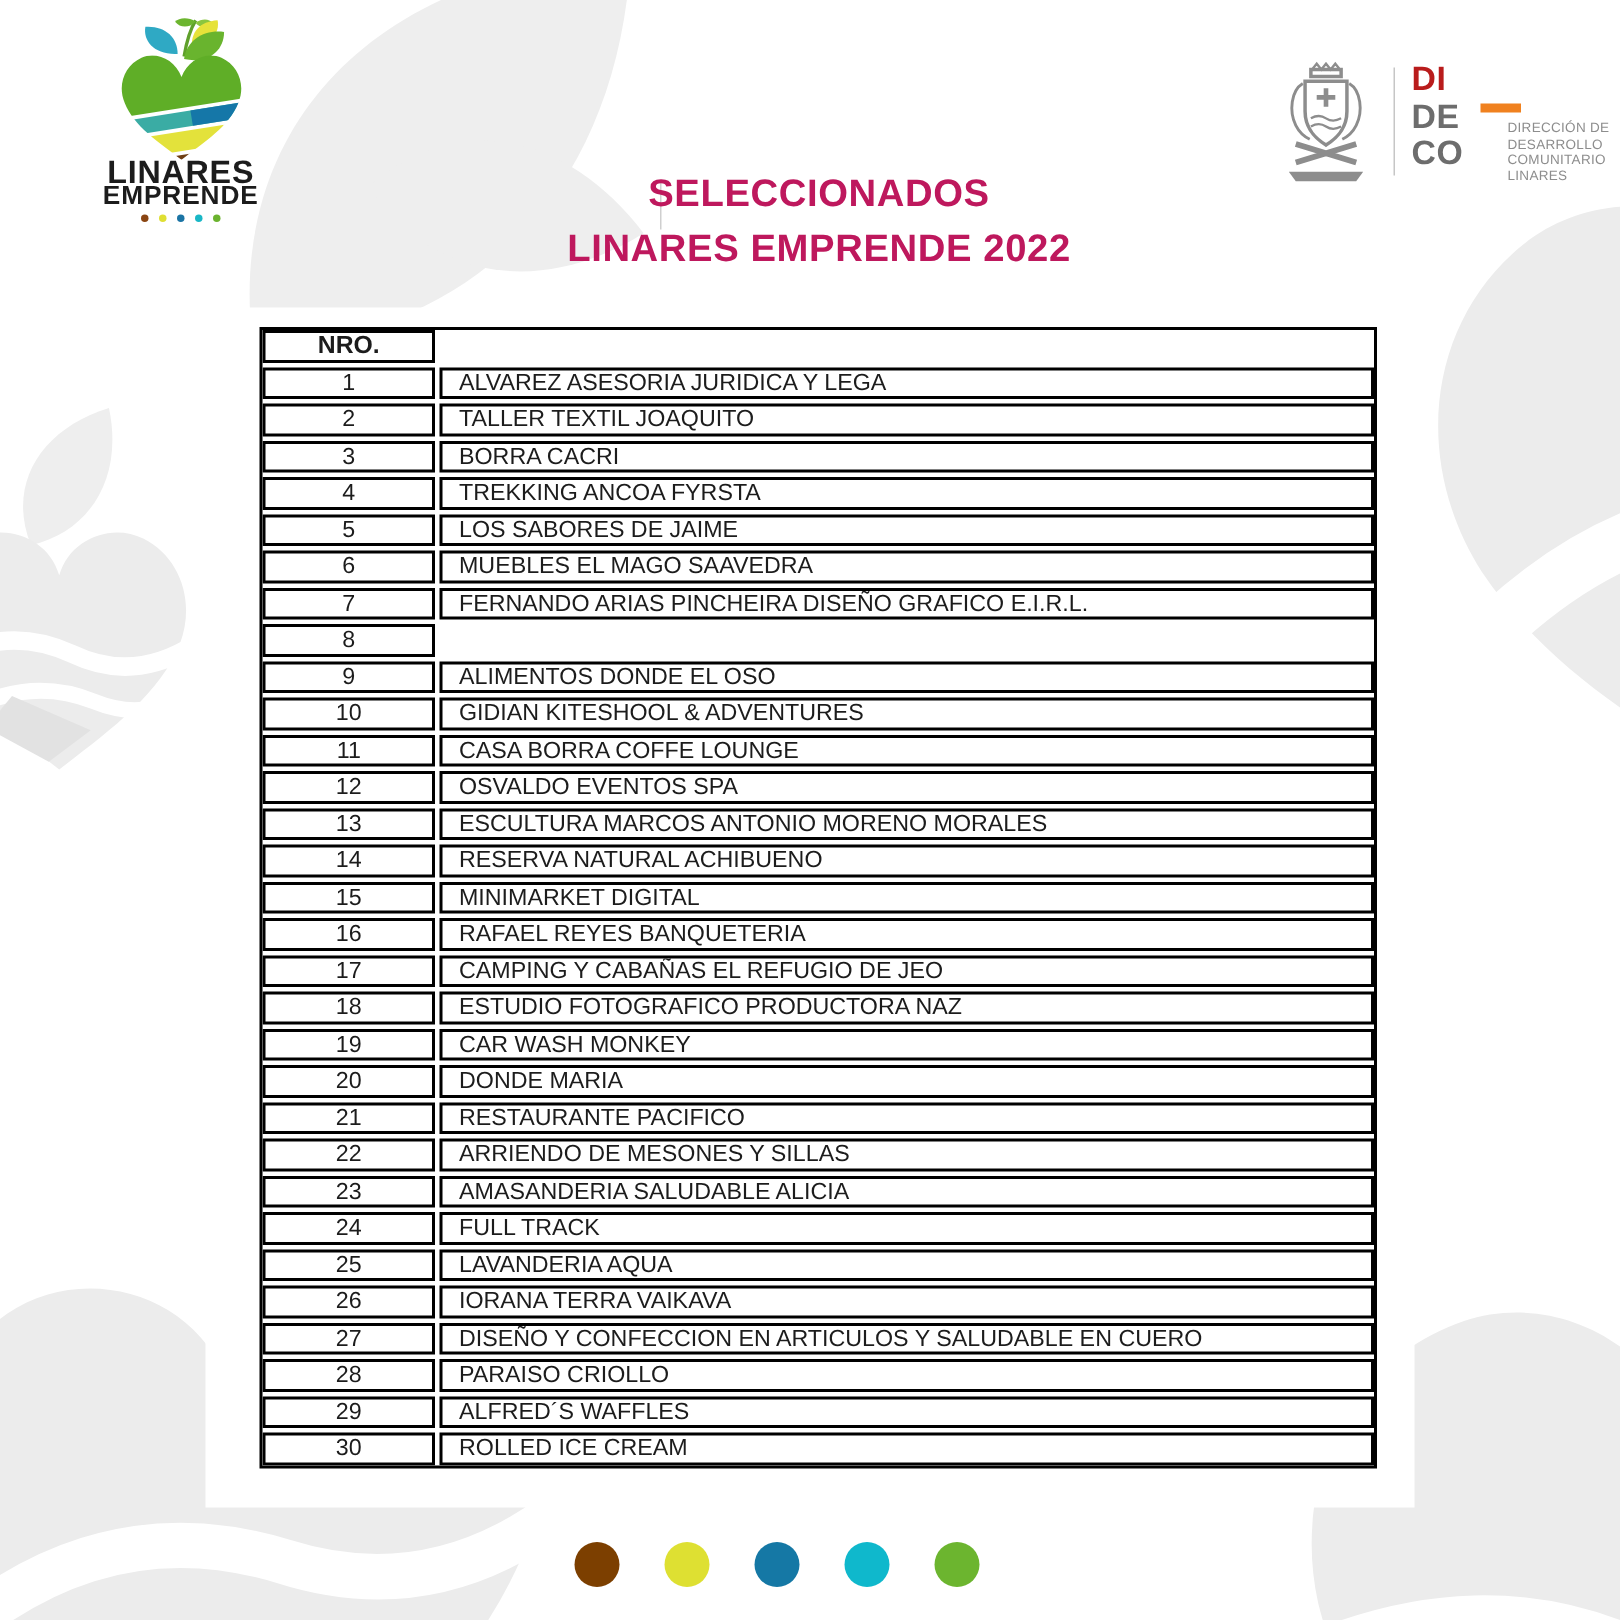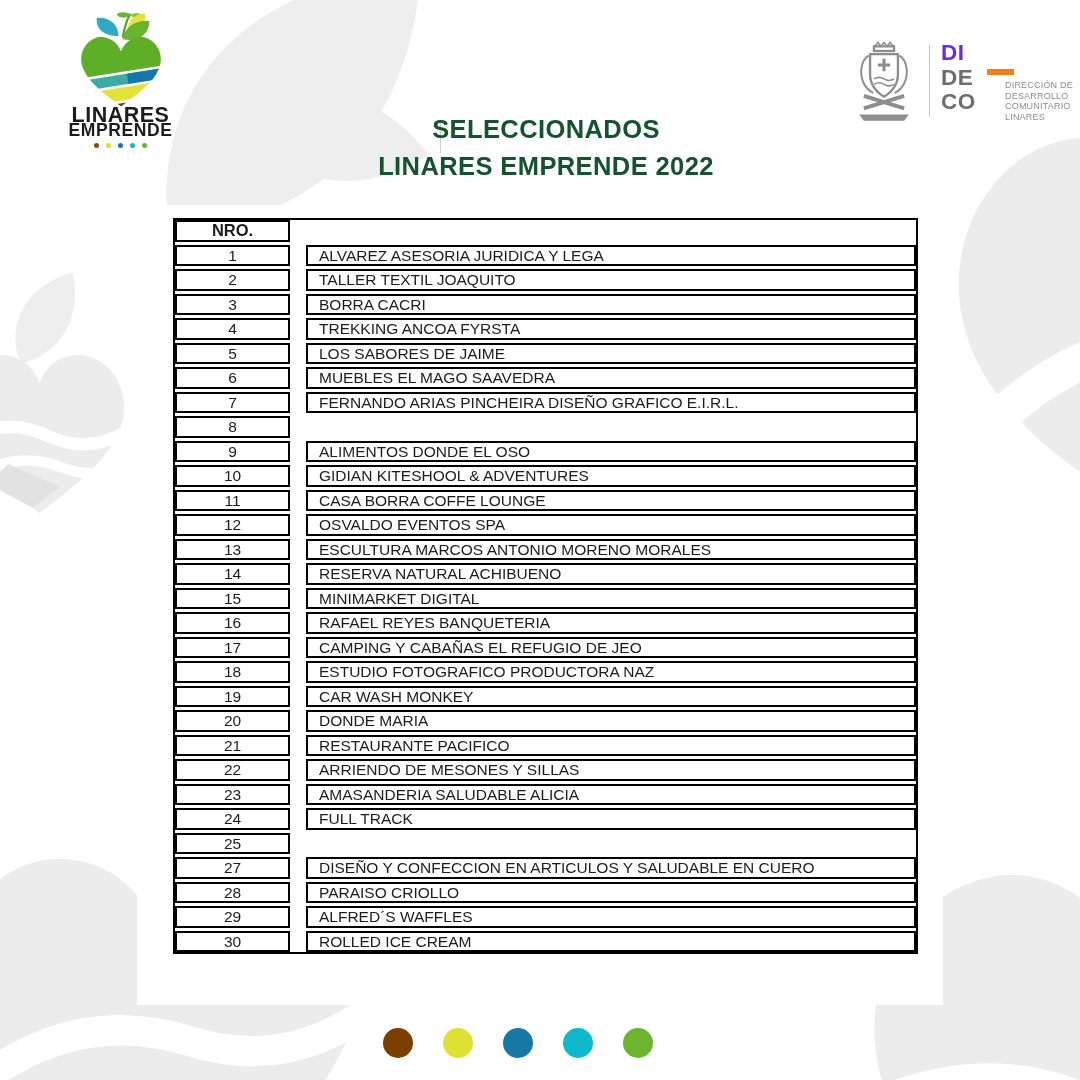--- a/index.html
+++ b/index.html
@@ -19,33 +19,33 @@
   .brand-mark{display:block;margin:0 auto;}
   .brand-line1{font-size:21.5px;font-weight:bold;letter-spacing:.5px;line-height:15px;margin-top:-2px;}
   .brand-line2{font-size:17.5px;font-weight:bold;letter-spacing:.6px;line-height:15px;}
   .brand-dots{display:flex;justify-content:center;gap:7px;margin-top:5px;}
   .brand-dots span{width:5px;height:5px;border-radius:50%;display:block;}
 
   
   .crest{position:absolute;left:853px;top:40px;}
   .dideco-divider{position:absolute;left:929px;top:45px;width:1px;height:72px;background:#c6c6c6;}
   .dideco-letters{position:absolute;left:941px;top:41px;font-weight:bold;font-size:22.5px;line-height:24.5px;color:#6d6d6d;letter-spacing:.5px;}
-  .dideco-letters .di{color:#6d28d9;}
+  .dideco-letters .di{color:#b91c1c;}
   .dideco-dash{position:absolute;left:987px;top:69px;width:27px;height:6px;background:#f0811f;}
   .dideco-dept{position:absolute;left:987px;top:80px;font-size:9px;line-height:10.6px;color:#8d8d8d;letter-spacing:.2px;margin-left:18px;}
 
   
   .title{position:absolute;left:190px;top:111px;width:712px;text-align:center;
-         font-weight:bold;font-size:25.5px;line-height:37px;letter-spacing:.4px;color:#14532d;}
+         font-weight:bold;font-size:25.5px;line-height:37px;letter-spacing:.4px;color:#be185d;}
   .cursor-line{position:absolute;left:440px;top:122px;width:1px;height:31px;background:#cfcfcf;}
 
   
   .sel-table{position:absolute;left:173px;top:218px;width:741px;background:#fff;
              border:2.5px solid #000;display:flex;flex-direction:column;gap:3px;}
-  .trow{display:flex;gap:16px;}
+  .trow{display:flex;gap:3px;}
   .cell{border:2px solid #000;background:#fff;height:17.5px;line-height:17.5px;font-size:15.5px;
         white-space:nowrap;overflow:hidden;}
   .c1{width:111px;text-align:center;flex:none;}
   .c2{flex:1;padding-left:11px;}
   .thead .cell{font-weight:bold;font-size:16.5px;text-align:center;padding-left:0;}
 
   
   .footer-dots{position:absolute;left:383px;top:1028px;display:flex;gap:30px;}
   .footer-dots span{width:30px;height:30px;border-radius:50%;display:block;}
 </style>
@@ -242,20 +242,25 @@
       <div class="trow">
         <div class="cell c1">23</div>
         <div class="cell c2">AMASANDERIA SALUDABLE ALICIA</div>
       </div>
       <div class="trow">
         <div class="cell c1">24</div>
         <div class="cell c2">FULL TRACK</div>
       </div>
       <div class="trow">
         <div class="cell c1">25</div>
+        <div class="cell c2">LAVANDERIA AQUA</div>
+      </div>
+      <div class="trow">
+        <div class="cell c1">26</div>
+        <div class="cell c2">IORANA TERRA VAIKAVA</div>
       </div>
       <div class="trow">
         <div class="cell c1">27</div>
         <div class="cell c2">DISEÑO Y CONFECCION EN ARTICULOS  Y SALUDABLE EN CUERO</div>
       </div>
       <div class="trow">
         <div class="cell c1">28</div>
         <div class="cell c2">PARAISO CRIOLLO</div>
       </div>
       <div class="trow">

